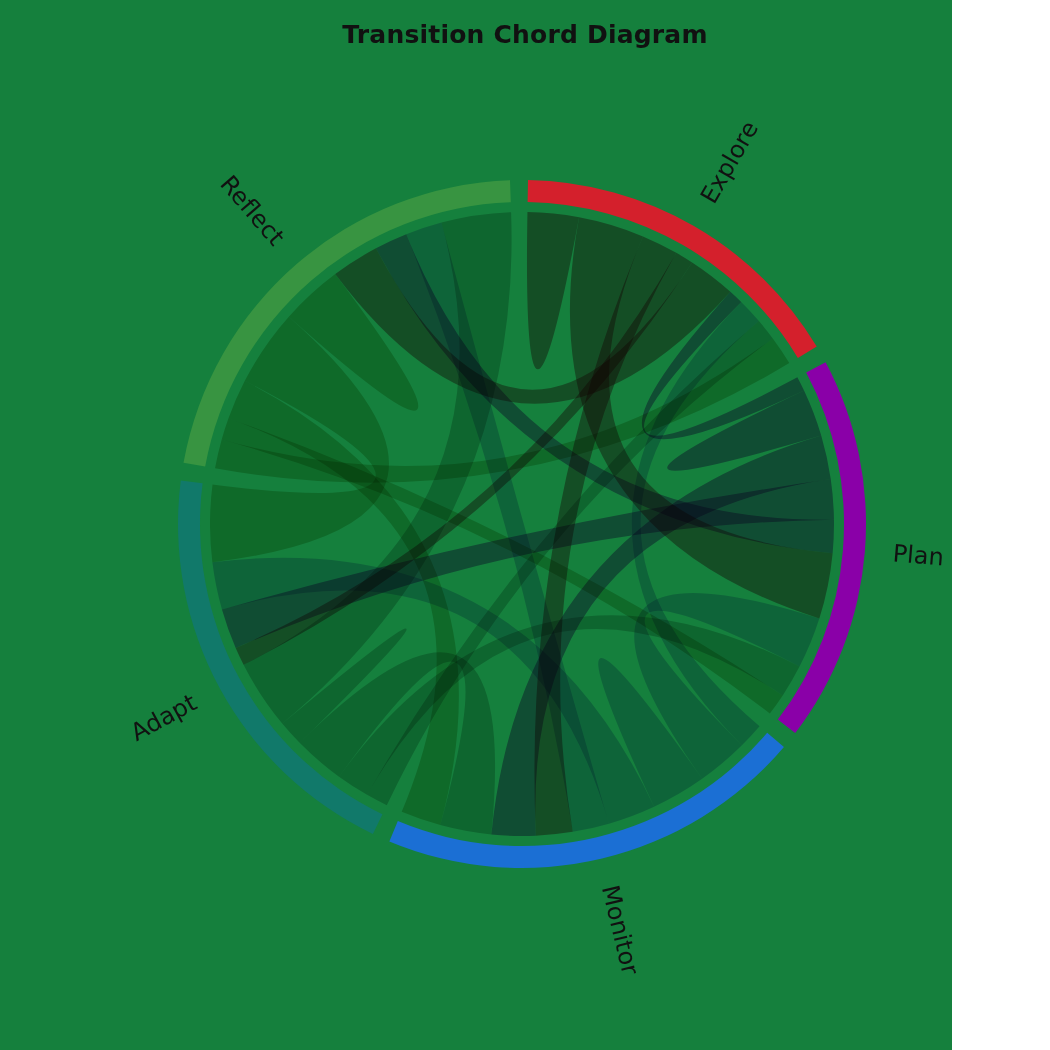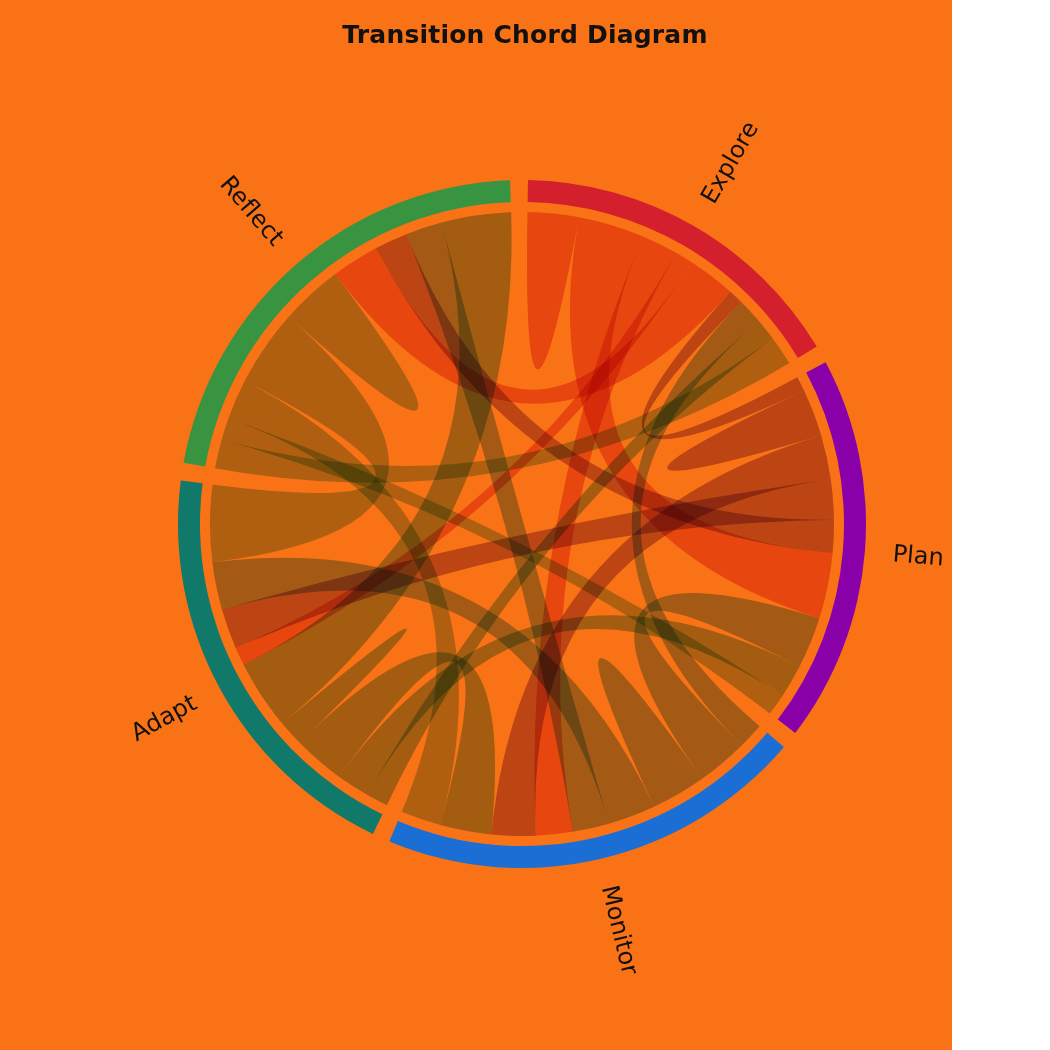--- a/index.html
+++ b/index.html
@@ -10,21 +10,21 @@
   body {
     width: 1050px;
     height: 1050px;
     font-family: "Liberation Sans", sans-serif;
     overflow: hidden;
   }
   #figure {
     position: relative;
     width: 952px;
     height: 1050px;
-    background: #f97316;
+    background: #15803d;
   }
   #chart-title {
     position: absolute;
     top: 20px;
     left: 0;
     width: 1050px;
     text-align: center;
     font-family: "DejaVu Sans", "Liberation Sans", sans-serif;
     font-size: 25px;
     font-weight: bold;

